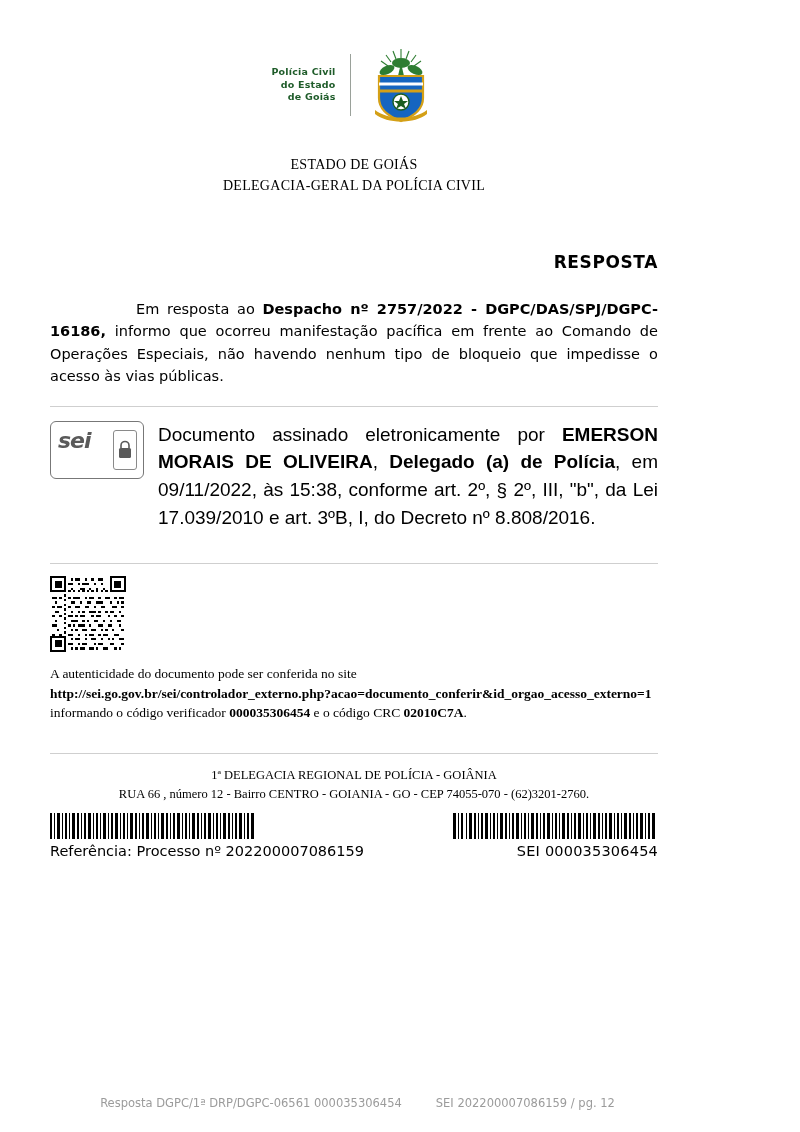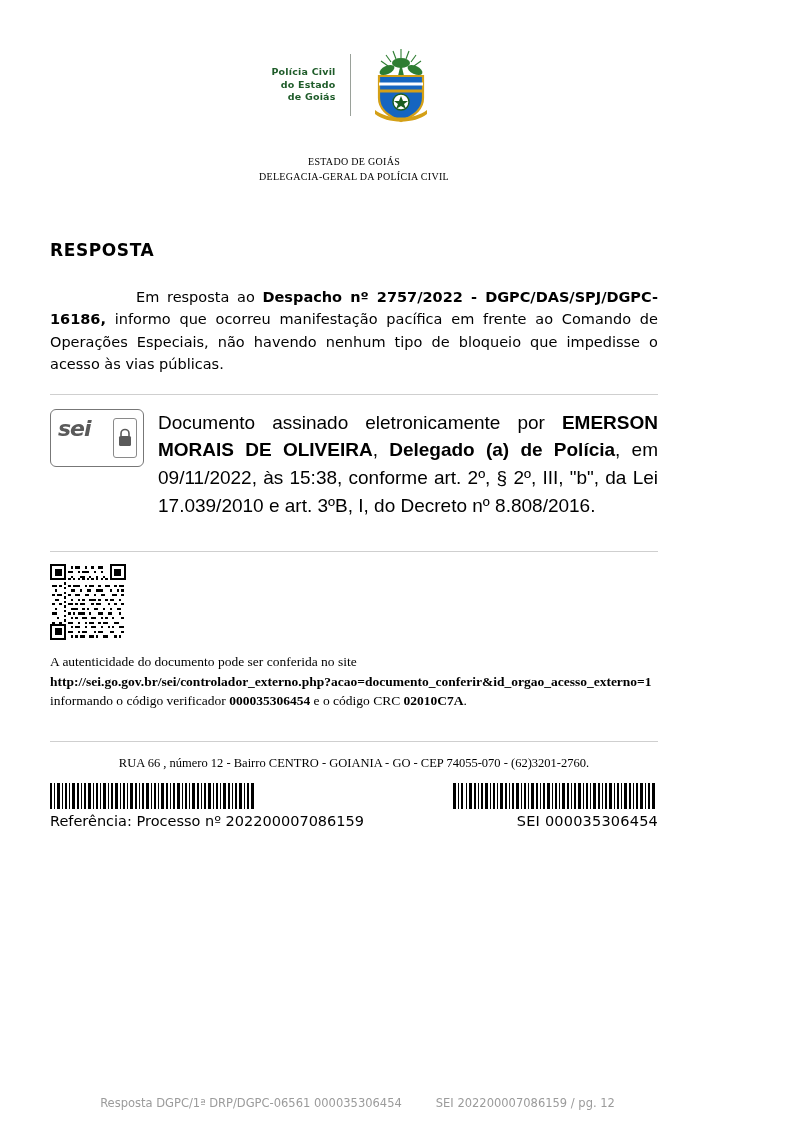--- a/index.html
+++ b/index.html
@@ -53,29 +53,29 @@
     width: 72px;
     height: 78px;
     position: relative;
   }
   .brasao svg { display:block; }
 
   .org-lines {
     margin-top: 30px;
     text-align: center;
     font-family: "Liberation Serif", serif;
-    font-size: 10px;
+    font-size: 14px;
     line-height: 1.5;
     letter-spacing: .3px;
   }
 
   
   .doc-title {
     margin-top: 56px;
-    text-align: left;
+    text-align: right;
     font-family: "DejaVu Sans", sans-serif;
     font-size: 17px;
     font-weight: bold;
     letter-spacing: .6px;
   }
 
   
   .body-par {
     margin-top: 26px;
     font-family: "DejaVu Sans", sans-serif;
@@ -339,20 +339,21 @@
     </div>
     <div class="auth-text">
       <span>A autenticidade do documento pode ser conferida no site</span><br>
       <b>http://sei.go.gov.br/sei/controlador_externo.php?acao=documento_conferir&amp;id_orgao_acesso_externo=1</b><span> informando o código verificador </span><b>000035306454</b><span> e o código CRC </span><b>02010C7A</b><span>.</span>
     </div>
   </div>
 
   <hr class="rule">
 
   <div class="addr">
+    <div>1ª DELEGACIA REGIONAL DE POLÍCIA - GOIÂNIA</div>
     <div>RUA 66 , número 12 - Bairro CENTRO - GOIANIA - GO - CEP 74055-070 - (62)3201-2760.</div>
   </div>
 
   <div class="barcode-row">
     <div class="barcode left">
       <svg width="205" height="26" viewBox="0 0 205 26" shape-rendering="crispEdges" xmlns="http://www.w3.org/2000/svg">
         <rect width="205" height="26" fill="#fff"></rect>
         <g fill="#000">
           <rect x="0" y="0" width="2" height="26"></rect>
             <rect x="4" y="0" width="1" height="26"></rect>

